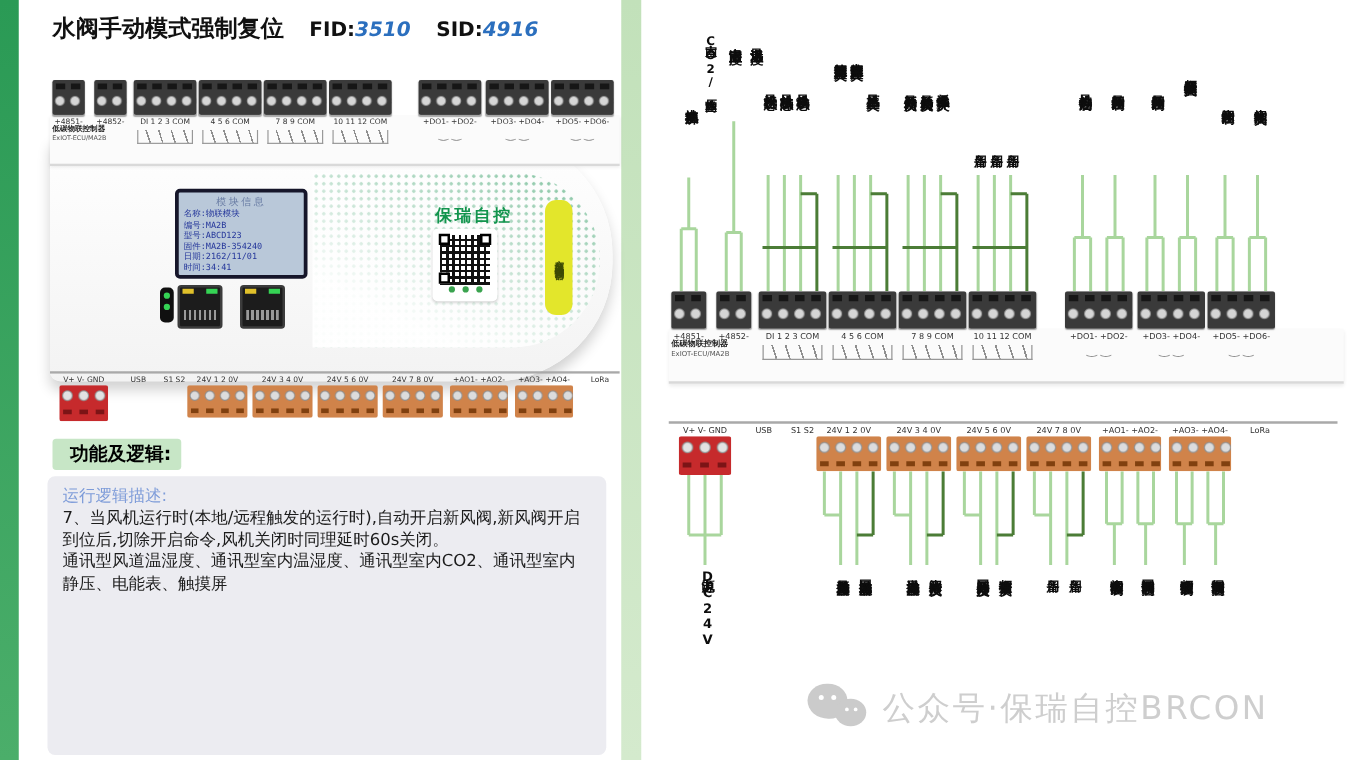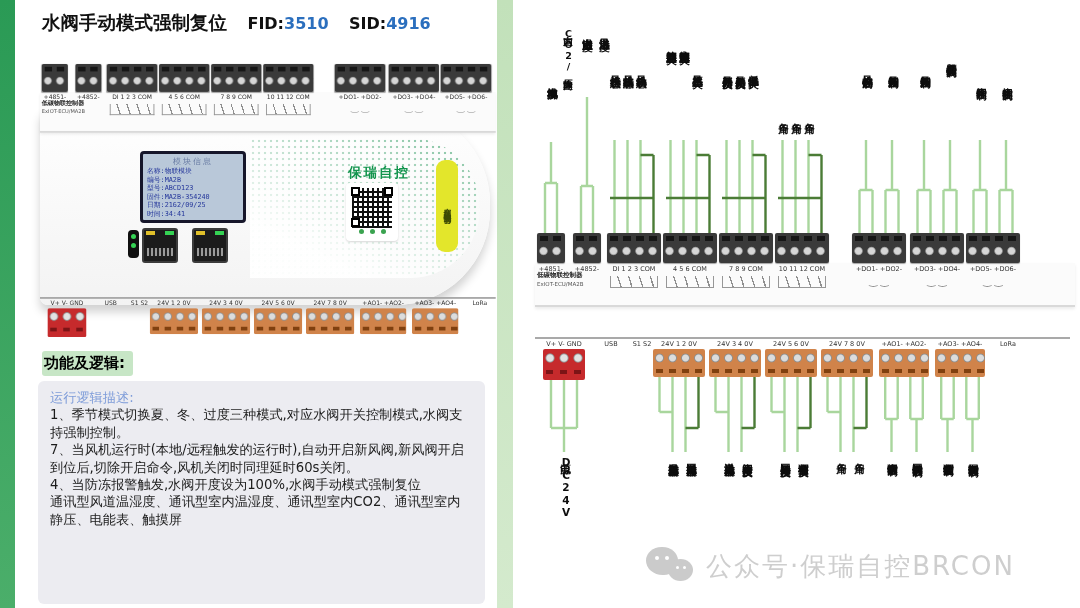--- a/index.html
+++ b/index.html
@@ -6,21 +6,21 @@
   .stage{position:relative;width:1080px;height:608px;background:#fff;overflow:hidden;
          font-family:"DejaVu Sans","Liberation Sans",sans-serif;color:#111;}
   
   .green-bar{position:absolute;left:0;top:0;width:15px;height:608px;
              background:linear-gradient(180deg,#2a9a55,#4bae6a);}
   .divider-bar{position:absolute;left:497px;top:0;width:16px;height:608px;
                background:linear-gradient(180deg,#c2e1ba,#d4eacd);}
   
   .title{position:absolute;left:42px;top:10px;font-size:18.5px;font-weight:bold;white-space:nowrap;}
   .title .k{margin-left:14px;font-size:16px;}
-  .title .num{color:#2b6fbe;font-size:16px;}
+  .title .num{color:#2b6fbe;font-size:16px;font-style:italic;}
   
   .tstrip,.bstrip{position:absolute;z-index:3;}
   .seg{position:absolute;z-index:2;}
   .tstrip .seg{top:0;height:62px;}
   .tstrip .blk{height:30px;border-radius:2px;background-color:#3a3a3a;
     background-image:radial-gradient(circle at 6.5px 18px,#d6d6d6 3px,#909090 3.9px,#3f3f3f 4.6px,rgba(0,0,0,0) 5.2px),
                      repeating-linear-gradient(90deg,#161616 0 8px,rgba(0,0,0,0) 8px 13px);
     background-size:13px 100%,13px 5px;background-position:0 0,3px 3px;background-repeat:repeat-x;
     box-shadow:0 1px 1px rgba(0,0,0,.35);}
   .tstrip .slbl{position:absolute;top:32px;width:100%;text-align:center;font-size:6.5px;color:#333;white-space:nowrap;}
@@ -71,21 +71,21 @@
                      repeating-linear-gradient(90deg,#111 0 2px,rgba(0,0,0,0) 2px 5px);}
   .qr .c{position:absolute;width:9px;height:9px;border:2px solid #000;background:#fff;box-sizing:border-box;}
   .qr .c1{left:5px;top:4px;}.qr .c2{right:5px;top:4px;}.qr .c3{left:5px;top:35px;}
   .qr .dots{position:absolute;left:0;bottom:3px;width:100%;text-align:center;}
   .qr .dots i{display:inline-block;width:5px;height:5px;border-radius:50%;background:#3aa34f;margin:0 3px;}
   .tag{position:absolute;left:396px;top:52px;width:22px;height:92px;background:#e3e62b;border-radius:9px;
     display:flex;align-items:center;justify-content:center;}
   .tag span{writing-mode:vertical-rl;text-orientation:upright;font-size:7.5px;font-weight:bold;color:#3c4a05;letter-spacing:1px;}
   
   .feat-head{position:absolute;left:42px;top:351px;font-size:15px;font-weight:bold;color:#000;
-    background:#c7e6c6;padding:3px 8px 3px 2px;border-radius:3px;z-index:2;}
+    background:#c7e6c6;padding:3px 8px 3px 14px;border-radius:3px;z-index:2;}
   .feat-box{position:absolute;left:38px;top:381px;width:447px;height:223px;background:#ececf1;border-radius:6px;
     padding:8px 12px;box-sizing:border-box;font-size:13.2px;line-height:17.4px;color:#1c1c1c;z-index:1;}
   .blue{color:#7e9cd9;}
   
   .wires{position:absolute;z-index:1;}
   .vlabel{position:absolute;writing-mode:vertical-rl;text-orientation:upright;width:14px;
     font-size:10.5px;font-weight:600;letter-spacing:.5px;color:#0d0d0d;line-height:13px;z-index:2;}
   .vlabel.small{font-size:9.5px;letter-spacing:0;}
   
   .watermark{position:absolute;left:646px;top:545px;display:flex;align-items:center;z-index:6;opacity:.85;}
@@ -112,21 +112,21 @@
 
   <div class="device-body">
     <div class="halftone"></div>
     <div class="halofade"></div>
     <div class="lcd">
       <div class="lcd-title">模块信息</div>
       <div class="lcd-line">名称:物联模块</div>
       <div class="lcd-line">编号:MA2B</div>
       <div class="lcd-line">型号:ABCD123</div>
       <div class="lcd-line">固件:MA2B-354240</div>
-      <div class="lcd-line">日期:2162/09/25</div>
+      <div class="lcd-line">日期:2162/11/01</div>
       <div class="lcd-line">时间:34:41</div>
     </div>
     <div class="ledstrip">
         <i></i>
         <i></i>
       </div>
     <div class="rj45" style="left:102px;">
         <div class="pins"></div>
       </div>
     <div class="rj45" style="left:152px;">
@@ -257,23 +257,21 @@
         <div class="slbl">LoRa</div>
 
       </div>
     </div>
 
   <div class="feat-head">功能及逻辑:</div>
   <div class="feat-box">
     <div class="blue">运行逻辑描述:</div>
     <div>
 
-    <div class="tline">1、季节模式切换夏、冬、过度三种模式,对应水阀开关控制模式,水阀支持强制控制。</div>
         <div class="tline">7、当风机运行时(本地/远程触发的运行时),自动开启新风阀,新风阀开启到位后,切除开启命令,风机关闭时同理延时60s关闭。</div>
-        <div class="tline">4、当防冻报警触发,水阀开度设为100%,水阀手动模式强制复位</div>
       </div>
     <div>通讯型风道温湿度、通讯型室内温湿度、通讯型室内CO2、通讯型室内静压、电能表、触摸屏</div>
   </div>
 
   <svg class="wires" style="left:535px;top:90px;" width="545" height="143" viewBox="0 0 545 143">
     <path fill="none" stroke="#a9d69d" stroke-width="2.4" d="
       M16 52 V93 M10 93 H22 M10 93 V143 M22 93 V143
       M52 7 V96 M46 96 H58 M46 96 V143 M58 96 V143
       M79.5 50 V143 M92.5 50 V143 M105.5 50 V143
       M135.5 50 V143 M148.5 50 V143 M161.5 50 V143

